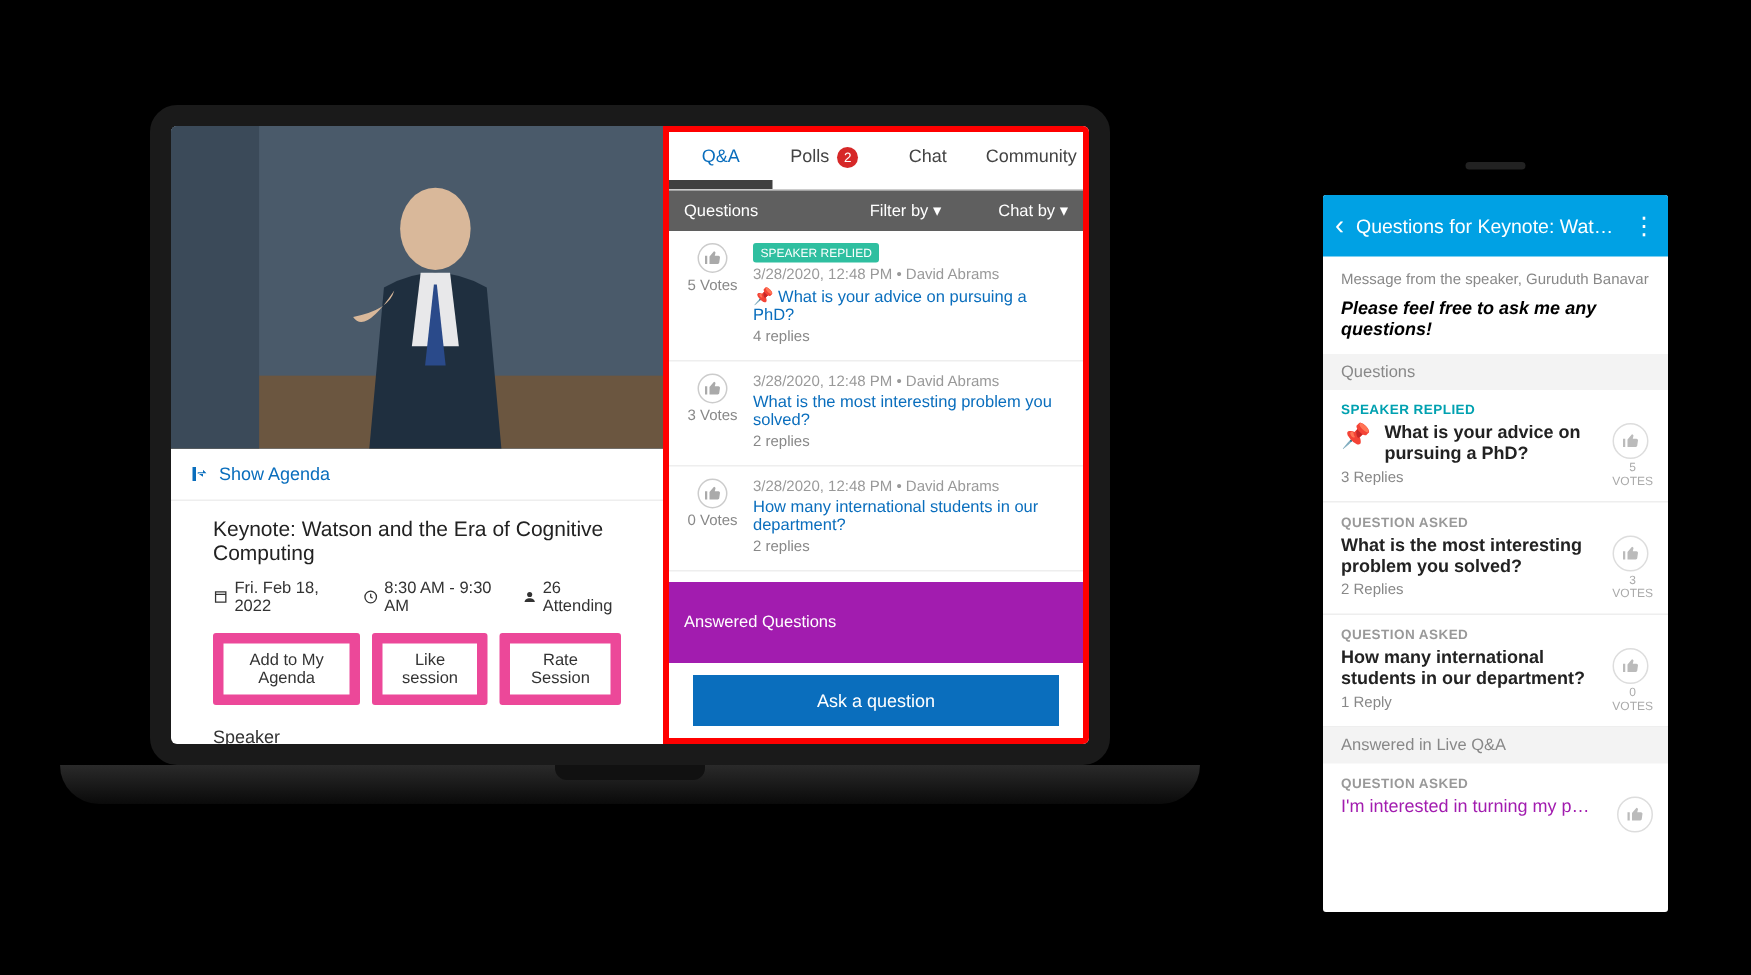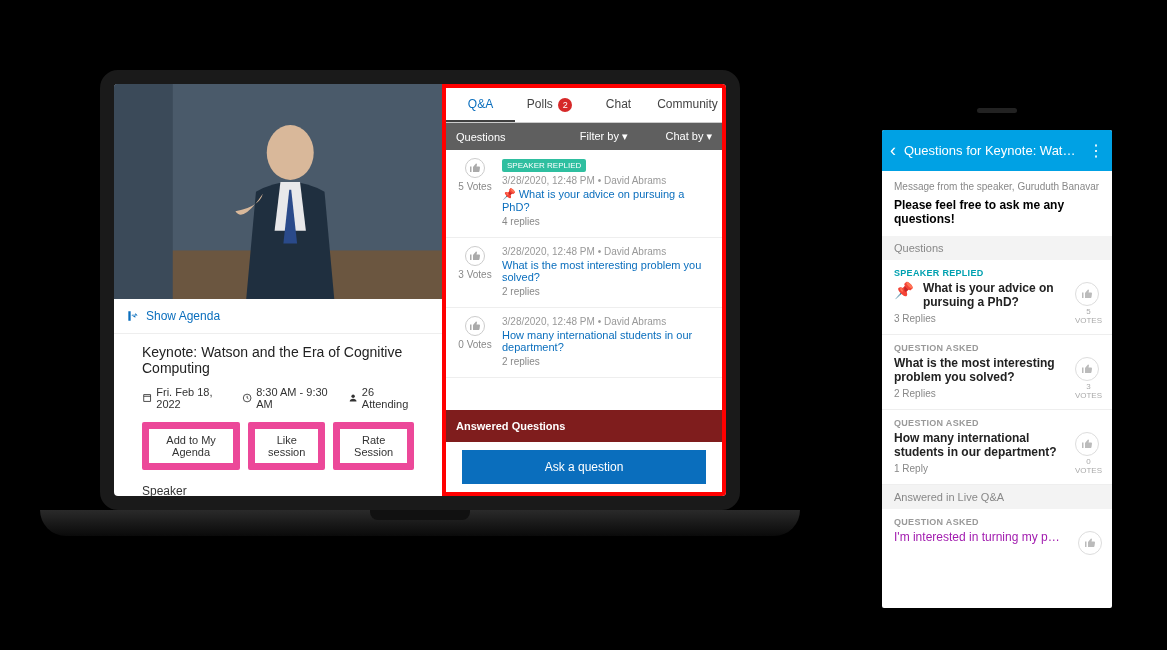--- a/index.html
+++ b/index.html
@@ -20,50 +20,50 @@
   .session-title { font-size: 14px; color:#222; font-weight:500; margin-bottom:10px;}
   .session-meta { display:flex; gap:14px; align-items:center; font-size:11px; color:#333; margin-bottom:12px;}
   .meta-item { display:flex; align-items:center; gap:4px;}
   .btn-row { display:flex; gap:8px; margin-bottom:14px;}
   .lbtn { border:7px solid #ec4899; background:#fff; color:#333; font-size:11px; padding:5px 10px; cursor:pointer; border-radius:2px;}
   .speaker-label { font-size:12px; color:#333; }
 
   .right-pane { flex:1; border: 4px solid #f00; display:flex; flex-direction:column; }
   .tabs { display:flex; background:#fff; border-bottom:1px solid #ccc; }
   .tab { flex:1; text-align:center; padding:9px 0; font-size:12px; color:#444; cursor:pointer; position:relative;}
-  .tab.active { color:#0a6ebd; border-bottom:2px solid #404040;}
+  .tab.active { color:#0a6ebd; border-bottom:6px solid #404040;}
   .badge { display:inline-block; background:#d62828; color:#fff; border-radius:50%; width:14px; height:14px; font-size:9px; line-height:14px; text-align:center; margin-left:2px;}
   .qbar { background:#5f5f5f; color:#fff; display:flex; font-size:11px; padding:7px 10px; align-items:center;}
   .qbar .spacer{flex:1;}
   .qbar .dd{ margin-left:10px; cursor:pointer;padding-left:28px;}
   .qlist { flex:1; overflow:hidden; background:#fff; }
   .qitem { display:flex; padding:8px 10px 10px; border-bottom:1px solid #eee; gap:8px;}
   .vote-col { width:38px; text-align:center; color:#888; font-size:10px;}
   .thumb { width:20px; height:20px; border-radius:50%; border:1px solid #ccc; margin:0 auto 3px; display:flex; align-items:center; justify-content:center; color:#aaa;}
   .qcontent { flex:1; font-size:11px;}
   .qmeta { color:#999; font-size:10px; margin-bottom:2px;}
   .qtext { color:#0a6ebd; cursor:pointer;}
   .qreplies { color:#888; font-size:10px; margin-top:3px;}
   .speaker-replied { display:inline-block; background:#2fbfa0; color:#fff; font-size:8px; padding:2px 5px; border-radius:2px; margin-bottom:3px;}
   .pin { color:#3f51a5; margin-right:3px;}
-  .answered-bar { background:#7f1d1d; color:#fff; font-size:11px; padding:10px 10px;font-weight:bold;}
+  .answered-bar { background:#a21caf; color:#fff; font-size:11px; padding:21px 10px;}
   .ask-btn { background:#0a6ebd; color:#fff; border:none; font-size:12px; padding:10px; margin:8px 16px; cursor:pointer;}
 
   
   .phone { position:absolute; right:45px; top:90px; width:250px; }
   .phone-frame { background:#000; border-radius:34px; padding:40px 10px 12px; height:530px; position:relative;}
   .phone-speaker { width:40px; height:5px; background:#222; border-radius:3px; position:absolute; top:18px; left:50%; transform:translateX(-50%);}
   .phone-inner { background:#fff; width:100%; height:100%; border-radius:2px; overflow:hidden; display:flex; flex-direction:column;}
   .phone-header { background:#00a1e4; color:#fff; padding:10px 8px; display:flex; align-items:center; gap:8px; font-size:13px; font-weight:500;}
   .back-chevron { font-size:18px; cursor:pointer;}
   .phone-header .title { flex:1; white-space:nowrap; overflow:hidden; text-overflow:ellipsis;}
   .vdots{letter-spacing:0; font-size:16px; cursor:pointer;}
   .msg-block { padding:10px 12px; font-size:11px; }
   .msg-from { color:#888; font-size:10px; margin-bottom:6px;}
-  .msg-text { font-weight:600; font-size:12px;}
+  .msg-text { font-weight:600; font-size:12px;font-style:italic;}
   .sec-head { background:#f3f3f3; color:#888; font-size:11px; padding:6px 12px;}
   .mq { padding:8px 12px 10px; border-bottom:1px solid #eee; position:relative;}
   .mq-tag { color:#00a1b0; font-size:9px; font-weight:600; letter-spacing:.3px; margin-bottom:3px;}
   .mq-tag.asked{ color:#999;}
   .mq-row { display:flex; align-items:flex-start; gap:6px;}
   .mq-text { font-size:12px; font-weight:600; color:#222; flex:1; padding-right:38px;}
   .mq-replies { color:#888; font-size:10px; margin-top:4px;}
   .mq-vote { position:absolute; right:10px; top:22px; text-align:center; color:#aaa; font-size:8px;}
   .mq-vote .th { width:24px; height:24px; border-radius:50%; border:1px solid #ddd; display:flex; align-items:center; justify-content:center; margin-bottom:1px; color:#bbb;}
   .icon-svg{width:12px;height:12px;fill:currentColor;}

